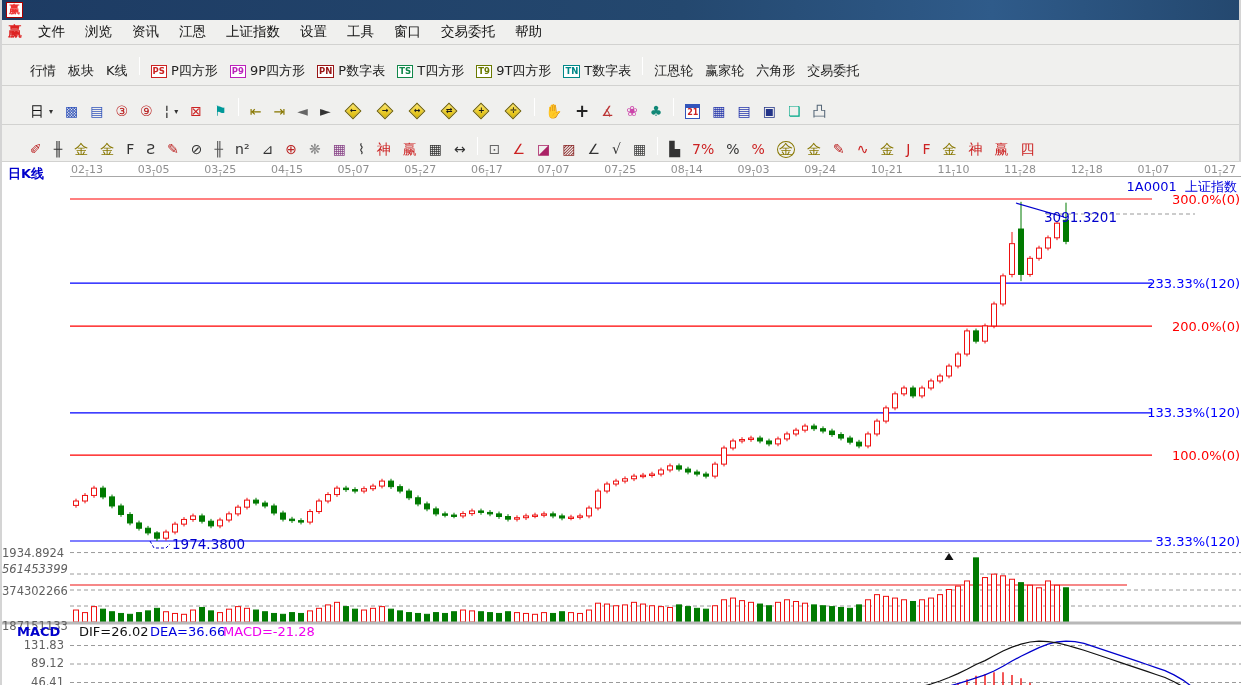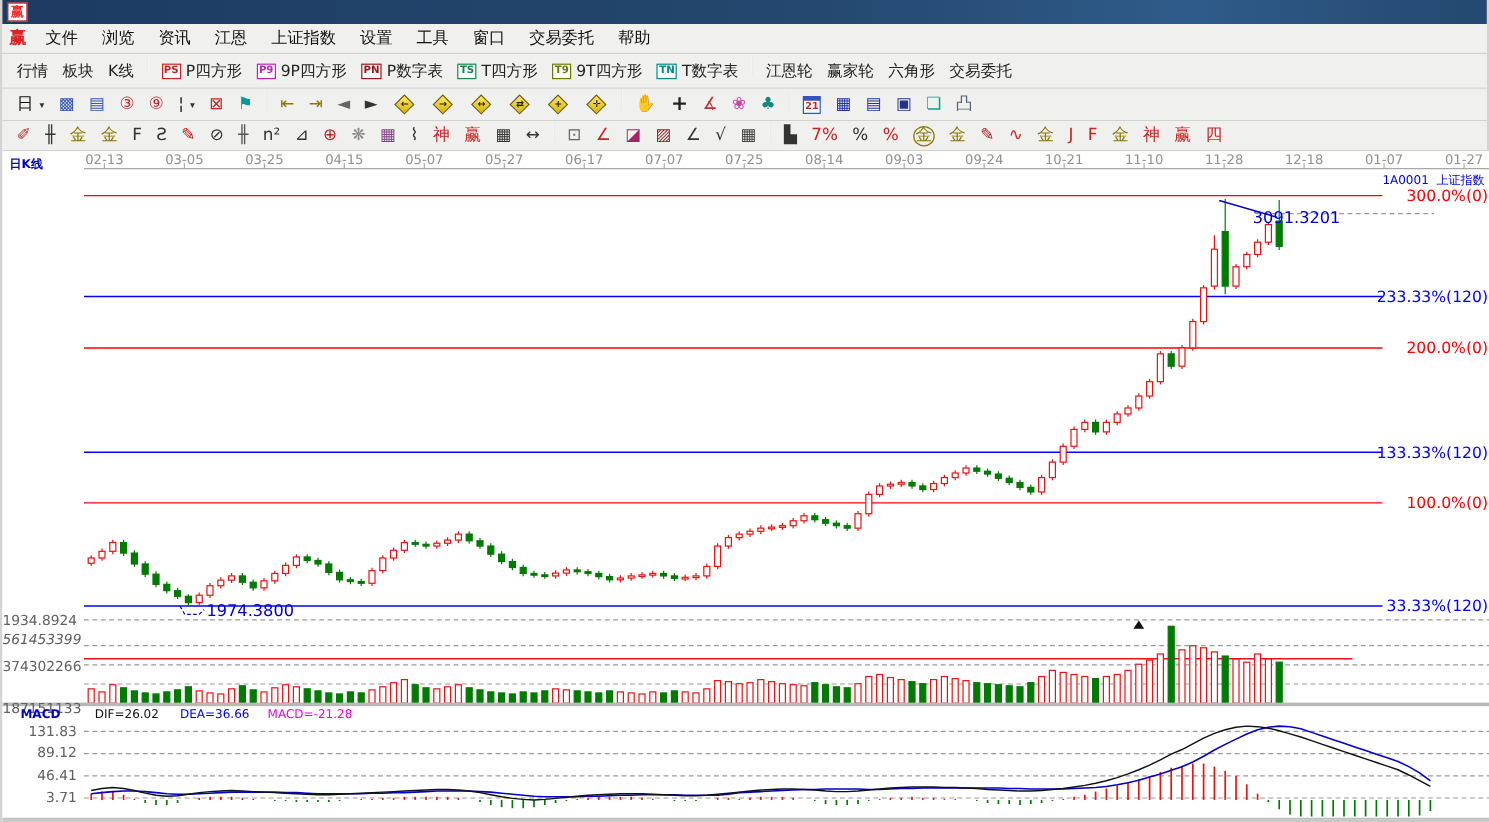--- a/index.html
+++ b/index.html
@@ -11,41 +11,41 @@
   .titlebar { height:20px; background:linear-gradient(90deg,#1d3b63 0%,#24486f 55%,#2f5b8a 80%,#24486f 100%);
     display:flex; align-items:center; padding:0 4px; color:#fff; font-size:12.5px; }
   .titlebar .logo { color:#e33; background:#fff; font-weight:bold; font-size:11px; padding:0 2px;
     margin-right:5px; line-height:14px; border:1px solid #a00; }
   
   .menubar { height:25px; background:#f0f0ee; border-bottom:1px solid #d2d2d0;
     display:flex; align-items:center; font-size:13.5px; color:#111; padding-left:4px; }
   .menubar .logo { color:#d22; font-weight:bold; font-size:14px; margin:0 6px 0 2px; }
   .menu-item { padding:2px 10px; cursor:default; }
   
-  .toolbar { display:flex; background:#f0f0ee; border-bottom:1px solid #d2d2d0; padding-left:6px; }
+  .toolbar { display:flex; background:#f0f0ee; border-bottom:1px solid #d2d2d0; padding-left:22px;margin-top:12px; }
   .tb1 { height:29px; } .tb2 { height:27px; } .tb3 { height:25px; }
   .tb-btn { display:inline-flex; align-items:center; gap:4px; padding:2px 5px; border:1px solid transparent;
     font-size:13px; color:#222; cursor:default; white-space:nowrap; }
   .tb-ico { font-size:14px; line-height:15px; }
   .tb-ico.big { font-size:17px; font-weight:bold; }
   .badge { display:inline-block; min-width:16px; height:13px; line-height:11px; border:1px solid currentColor;
     font-size:8.5px; font-weight:bold; text-align:center; background:#fff; padding:0 1px; }
   .sep { width:1px; height:18px; background:#c2c2c0; border-right:1px solid #fff; margin:0 5px; }
   .dia { width:12px; height:12px; background:linear-gradient(135deg,#ffe766,#d7b500);
     border:1px solid #6d5e00; transform:rotate(45deg); display:inline-flex; align-items:center;
     justify-content:center; margin:2px 4px; }
   .dia > span { transform:rotate(-45deg); font-size:8px; font-weight:bold; color:#1a1a1a; line-height:8px; }
   .cal { width:15px; height:15px; border:1px solid #3355bb; border-top:4px solid #3355bb;
     font-size:8px; color:#c22; font-weight:bold; line-height:9px; text-align:center; background:#fff; }
   .caret { font-size:8px; color:#333; margin-left:1px; }
   .circled { border:1px solid #887700; border-radius:50%; padding:0 1px; }
   
   .chart-area { position:relative; width:1241px; height:559px; background:#fff; }
   .chart-area svg { position:absolute; left:0; top:0; }
-  .ov { position:absolute; font-size:10px; line-height:14px; white-space:pre; z-index:2; }
+  .ov { position:absolute; font-size:13px; line-height:14px; white-space:pre; z-index:2; }
   .scale-lbl { position:absolute; left:0; width:62px; text-align:right; font-size:11.5px;
     color:#606060; line-height:13px; z-index:2; }
   .blue { color:#0000cc; } .blk { color:#111; } .mag { color:#ee00ee; } .dblue { color:#0000dd; }
   .bottom-frame { position:absolute; left:0; bottom:0; width:100%; height:3px; background:#c9c9c9; z-index:3; }
 </style>
 </head>
 <body>
 
 <div class="window">
   <div class="titlebar">

